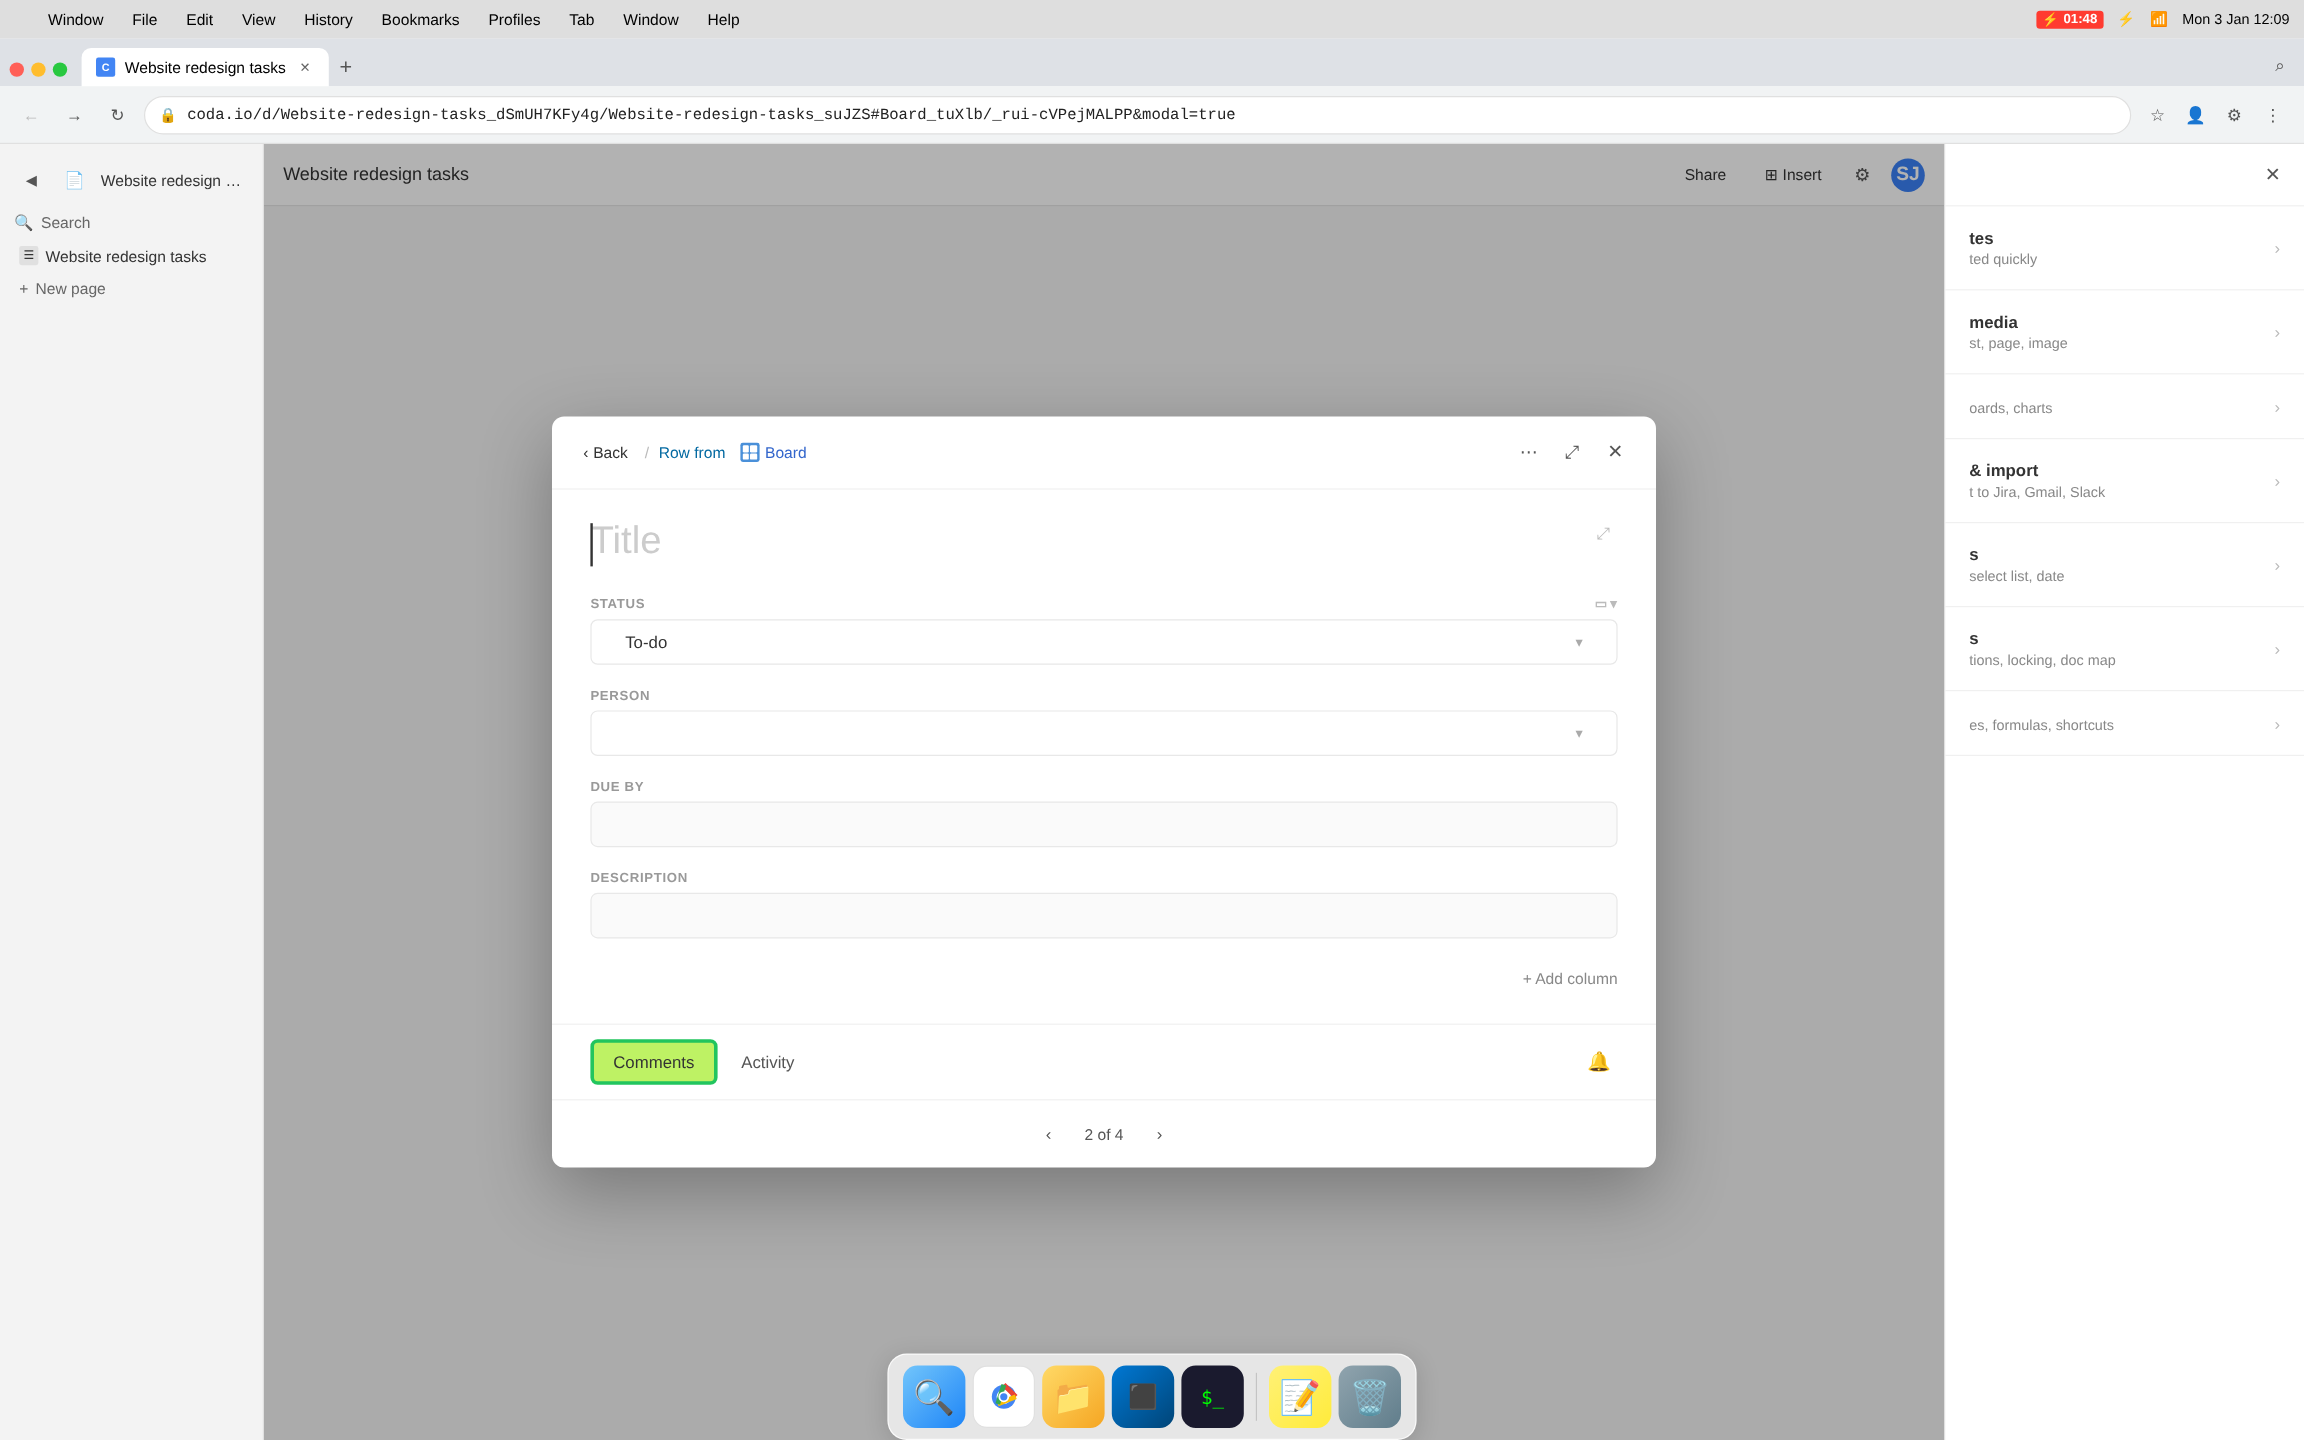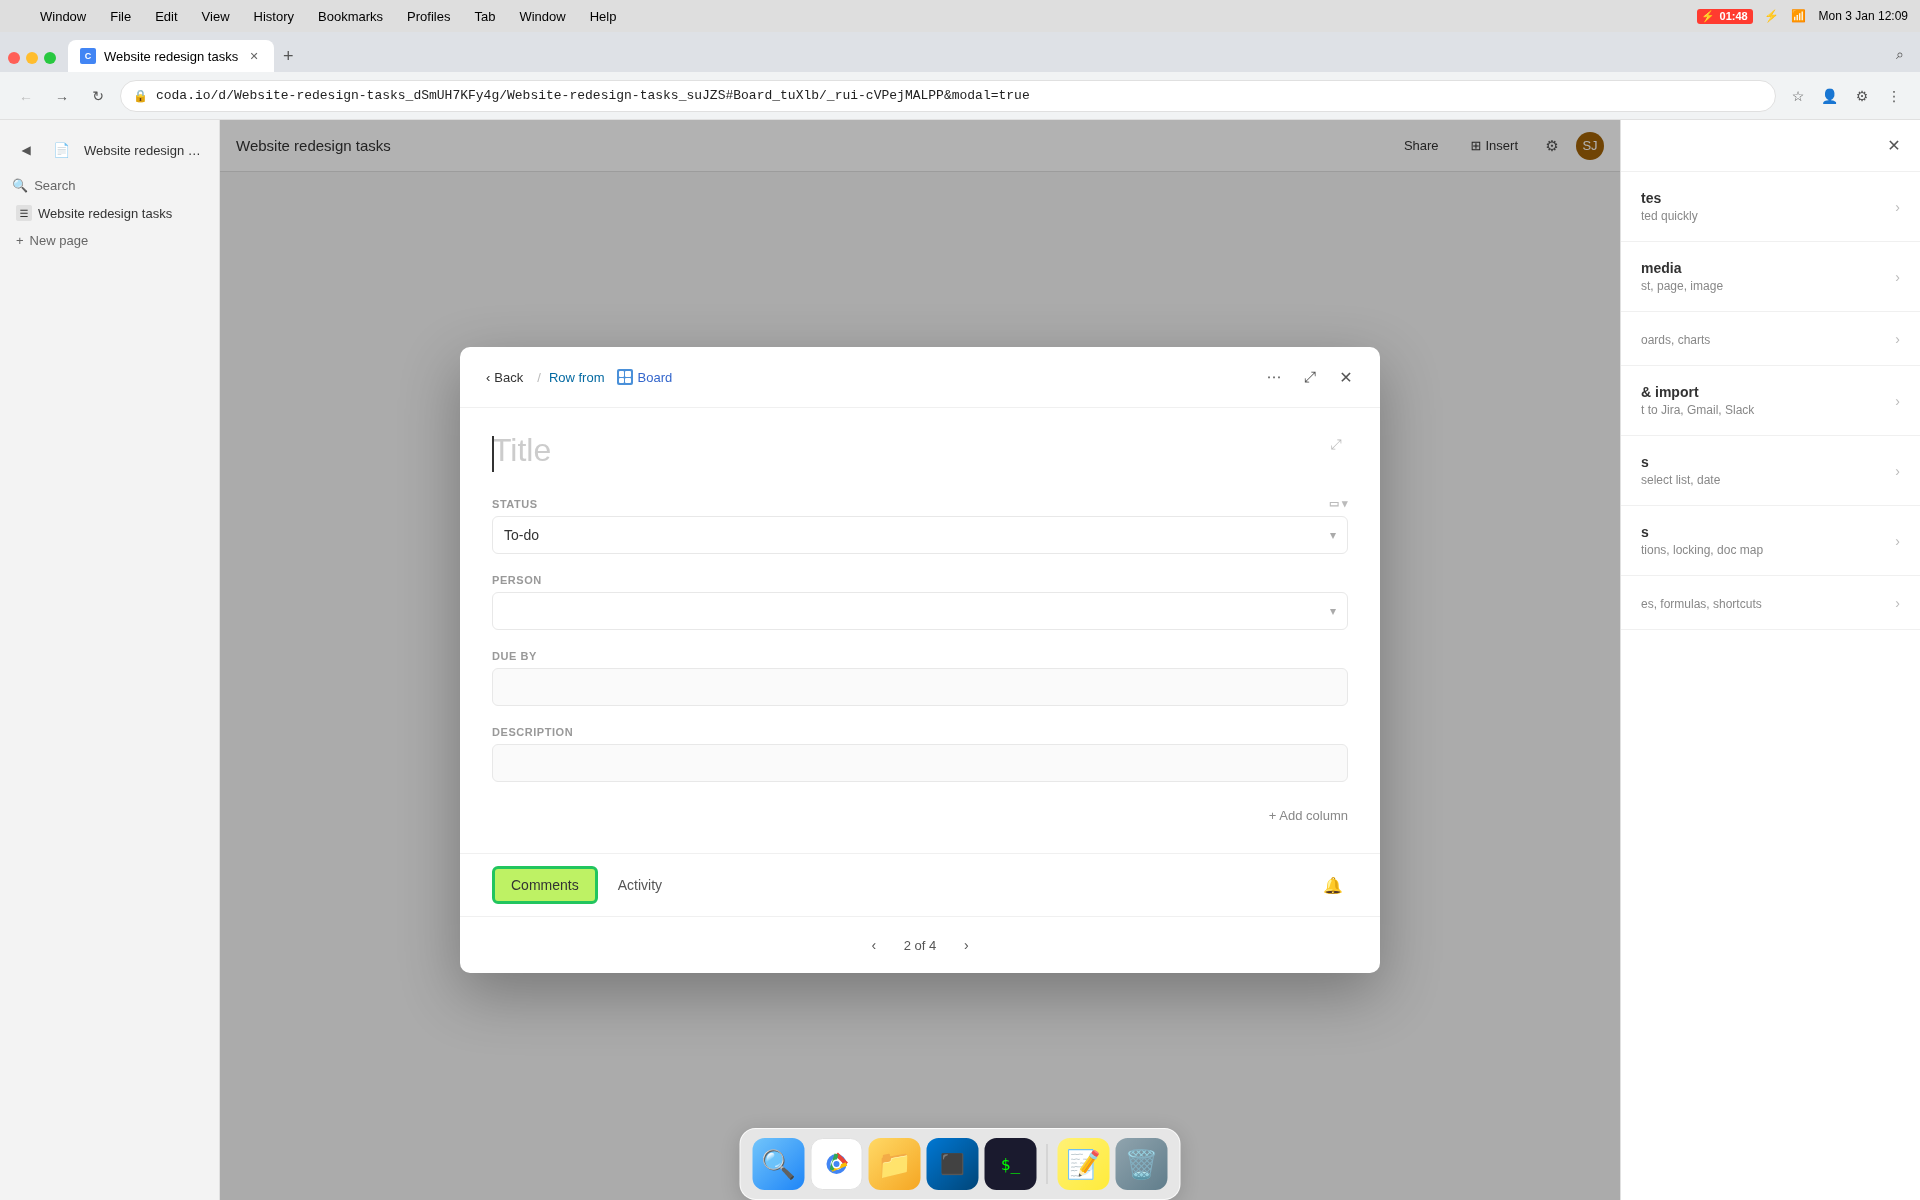--- a/index.html
+++ b/index.html
@@ -322,28 +322,28 @@
       align-items: center;
       justify-content: center;
       cursor: pointer;
       border-radius: 4px;
       font-size: 15px;
       color: #555;
     }
     .avatar {
       width: 28px;
       height: 28px;
-      background: #a16207;
+      background: #3b82f6;
       border-radius: 50%;
       display: flex;
       align-items: center;
       justify-content: center;
       color: white;
-      font-size: 13px;
-      font-weight: 400;
+      font-size: 16px;
+      font-weight: 700;
     }
 
     
     .right-panel {
       width: 300px;
       background: white;
       border-left: 1px solid #e0e0e0;
       display: flex;
       flex-direction: column;
       overflow: hidden;
@@ -551,21 +551,21 @@
       color: #bbb;
       font-size: 11px;
     }
     .select-field {
       width: 100%;
       height: 38px;
       border: 1px solid #e8e8e8;
       border-radius: 6px;
       display: flex;
       align-items: center;
-      padding: 0 11px;
+      padding: 0 28px;
       cursor: pointer;
       background: white;
       font-size: 14px;
       color: #333;
       text-align: center;
     }
     .select-dropdown-icon {
       margin-left: auto;
       color: #aaa;
       font-size: 12px;

